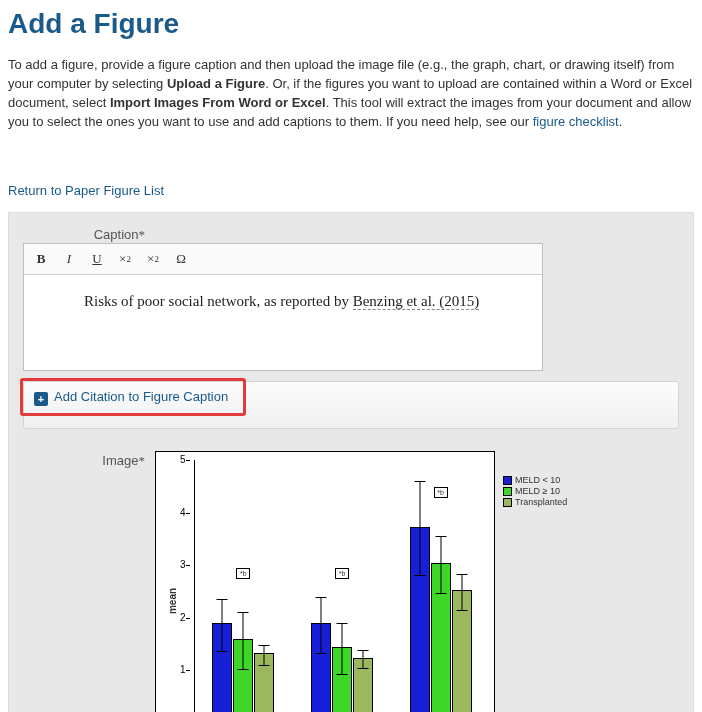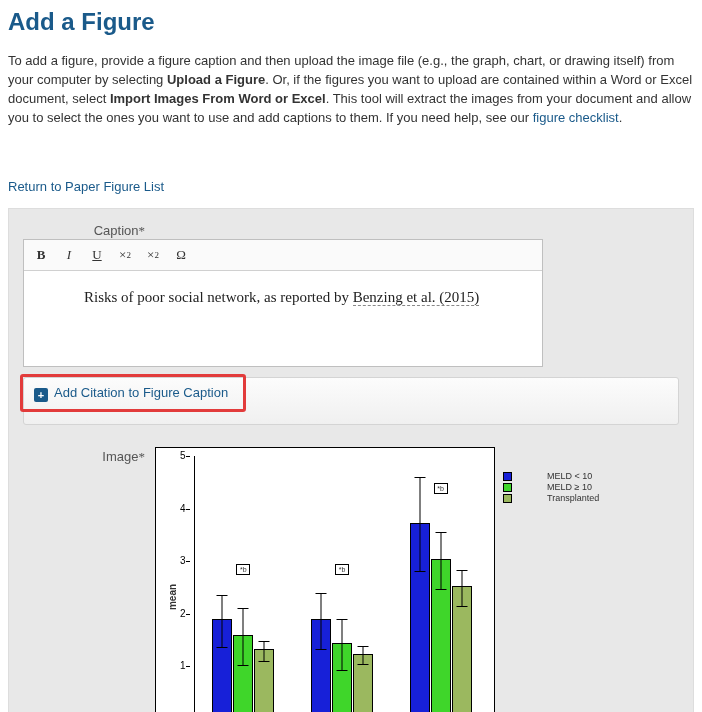--- a/index.html
+++ b/index.html
@@ -8,21 +8,21 @@
     padding: 8px 8px 0 8px;
     font-family: "Segoe UI", Arial, sans-serif;
     font-size: 13px;
     color: #333;
     background: #fff;
     width: 702px;
     overflow: hidden;
   }
   h2.page-title {
     color: #1a5a8a;
-    font-size: 24px;
+    font-size: 28px;
     font-weight: 700;
     margin: 0 0 10px 0;
   }
   .intro { line-height: 1.45; color: #333; margin-bottom: 14px; margin-top: 16px; }
   .intro a { color: #1a5a8a; text-decoration: none; }
   .return-link { color: #1a5a8a; text-decoration: none; display: inline-block; margin-bottom: 14px; margin-top: 38px; }
 
   .form-panel { background: #e8e8e8; padding: 12px 14px 12px 14px; border: 1px solid #ddd; }
   .field-row { display: flex; align-items: flex-start; flex-direction: column; }
   .field-label { width: 132px; text-align: right; padding-right: 10px; color: #555; font-size: 13px; padding-top: 2px; }
@@ -53,21 +53,21 @@
   .plot { position: absolute; left: 38px; top: 8px; right: 6px; bottom: 30px; }
   .axis-y { position: absolute; left: 38px; top: 8px; bottom: 30px; width: 0; border-left: 1.2px solid #000; }
   .axis-x { position: absolute; left: 38px; right: 6px; bottom: 30px; height: 0; border-top: 1.2px solid #000; }
   .ylabel { position: absolute; left: 3px; top: 50%; transform: translateY(-50%) rotate(-90deg); font-size: 10px; font-weight: 700; font-family: Arial, sans-serif; transform-origin: center; }
   .ytick { position: absolute; font-size: 10px; font-family: Arial, sans-serif; color: #000; }
   .ytick .t { position: absolute; width: 4px; height: 1px; background: #000; right: -4px; top: 6px; }
   .xtick { position: absolute; font-size: 9px; font-family: Arial, sans-serif; color: #000; bottom: 10px; transform: translateX(-50%); white-space: nowrap; text-align: right; }
   .xtk { position: absolute; width: 1px; height: 4px; background: #000; bottom: 26px; }
   
   .legend { position: absolute; right: -140px; top: 20px; font-size: 9px; font-family: Arial, sans-serif; }
-  .legend-row { display: flex; align-items: center; margin-bottom: 1px; gap: 32px; }
+  .legend-row { display: flex; align-items: center; margin-bottom: 1px; }
   .swatch { width: 9px; height: 9px; border: 1px solid #000; margin-right: 3px; }
   
   .bar { position: absolute; bottom: 0; border: 1px solid #000; }
   .err { position: absolute; width: 1px; background: #000; left: 50%; transform: translateX(-50%); }
   .err::before, .err::after { content:""; position:absolute; left:-5px; width:11px; height:1px; background:#000; }
   .err::before { top:0; } .err::after { bottom:0; }
   .sig { position: absolute; width: 14px; height: 11px; border: 1px solid #000; font-size: 7px; font-family: Arial; display:flex; align-items:center; justify-content:center; background:#fff; transform: translateX(-50%); }
 
   .chart-wrap { position: relative; width: 500px; }
 </style>

